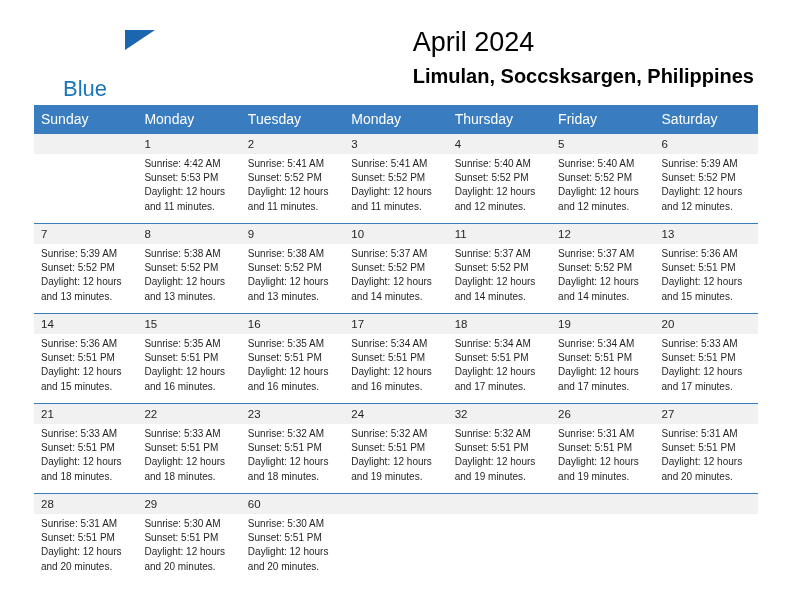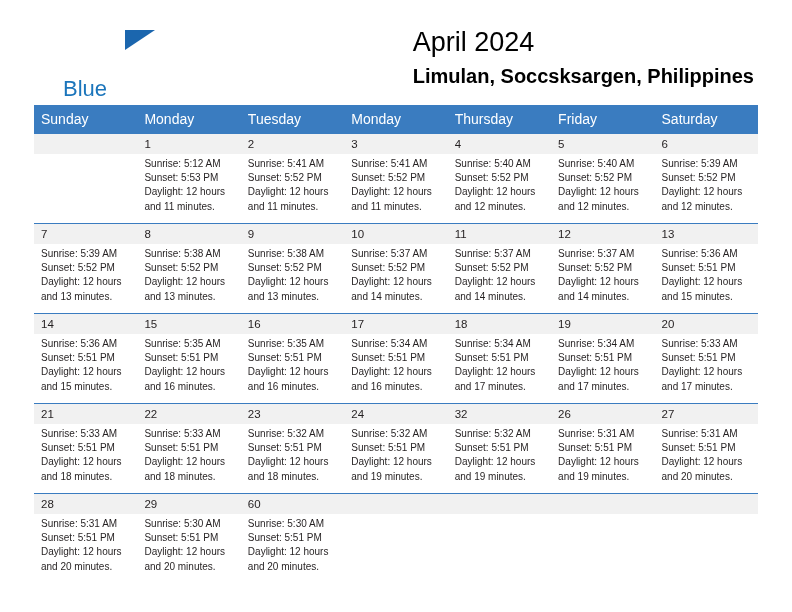--- a/index.html
+++ b/index.html
@@ -163,21 +163,21 @@
       </tr>
     </thead>
     <tbody>
         <tr class="week-row shaded">
           <td class="empty-cell">
             <div class="daynum">&nbsp;</div>
           </td>
           <td>
             <div class="daynum">1</div>
             <div class="info">
-              <div>Sunrise: 5:12 AM</div>
+              <div>Sunrise: 4:42 AM</div>
               <div>Sunset: 5:53 PM</div>
               <div>Daylight: 12 hours</div>
               <div>and 11 minutes.</div>
             </div>
           </td>
           <td>
             <div class="daynum">2</div>
             <div class="info">
               <div>Sunrise: 5:41 AM</div>
               <div>Sunset: 5:52 PM</div>

